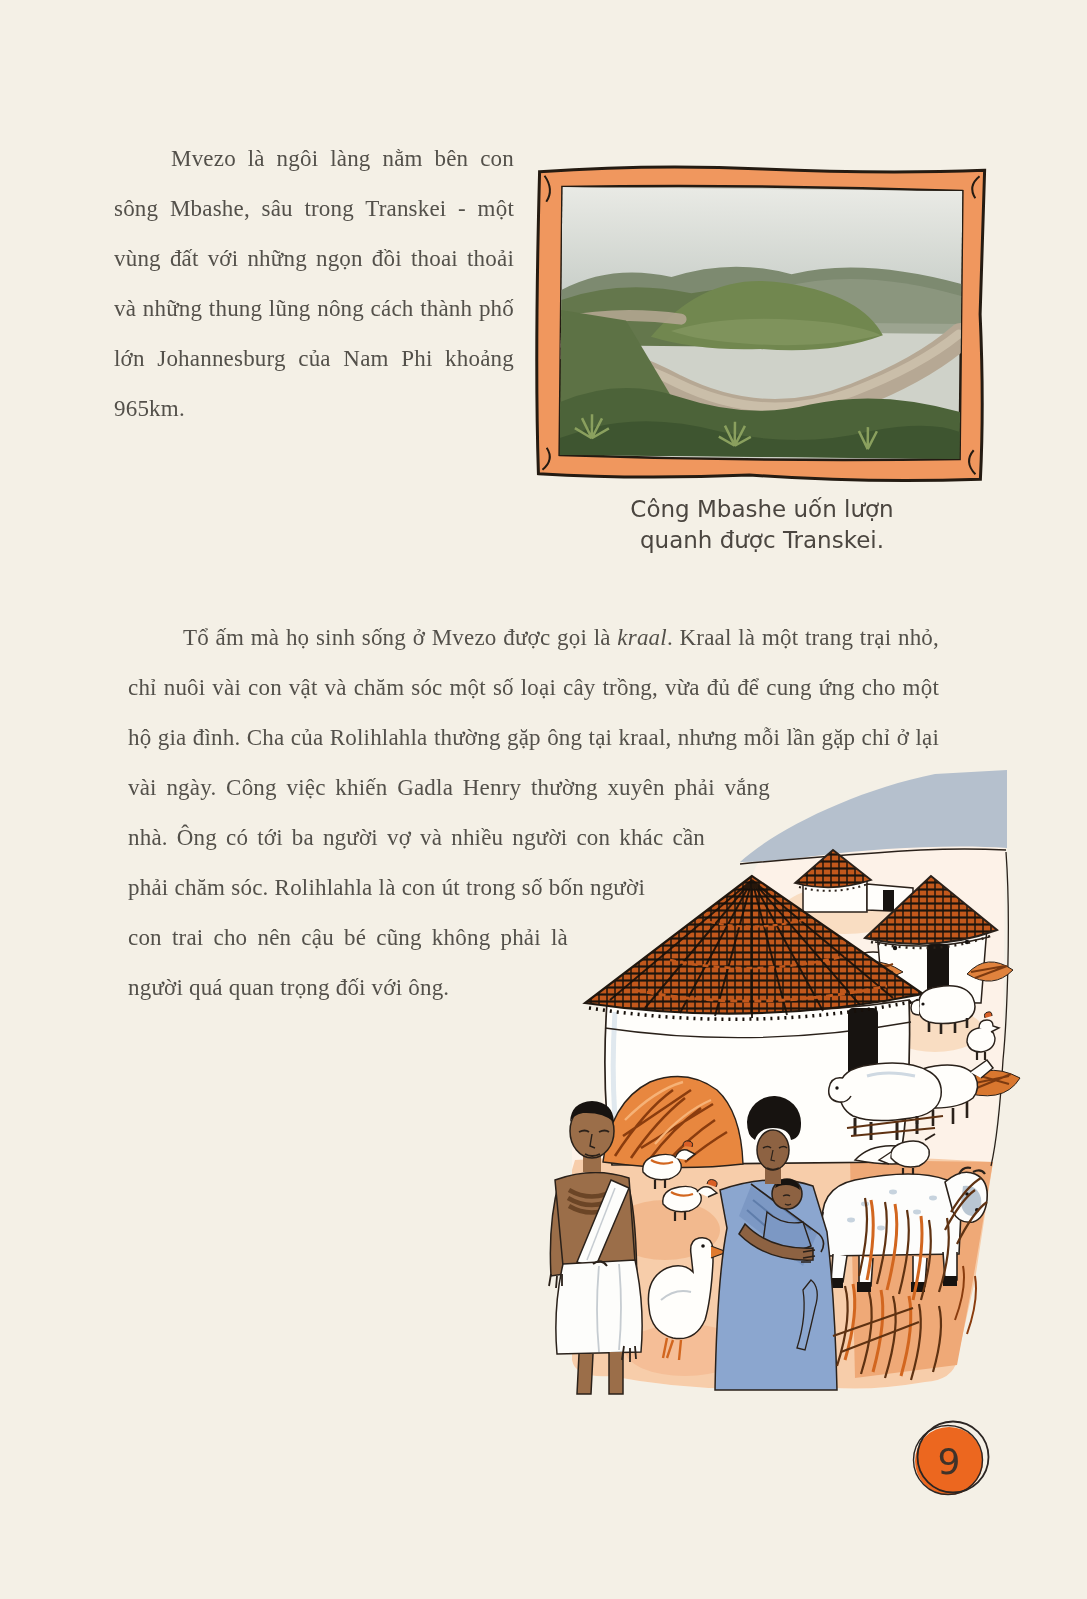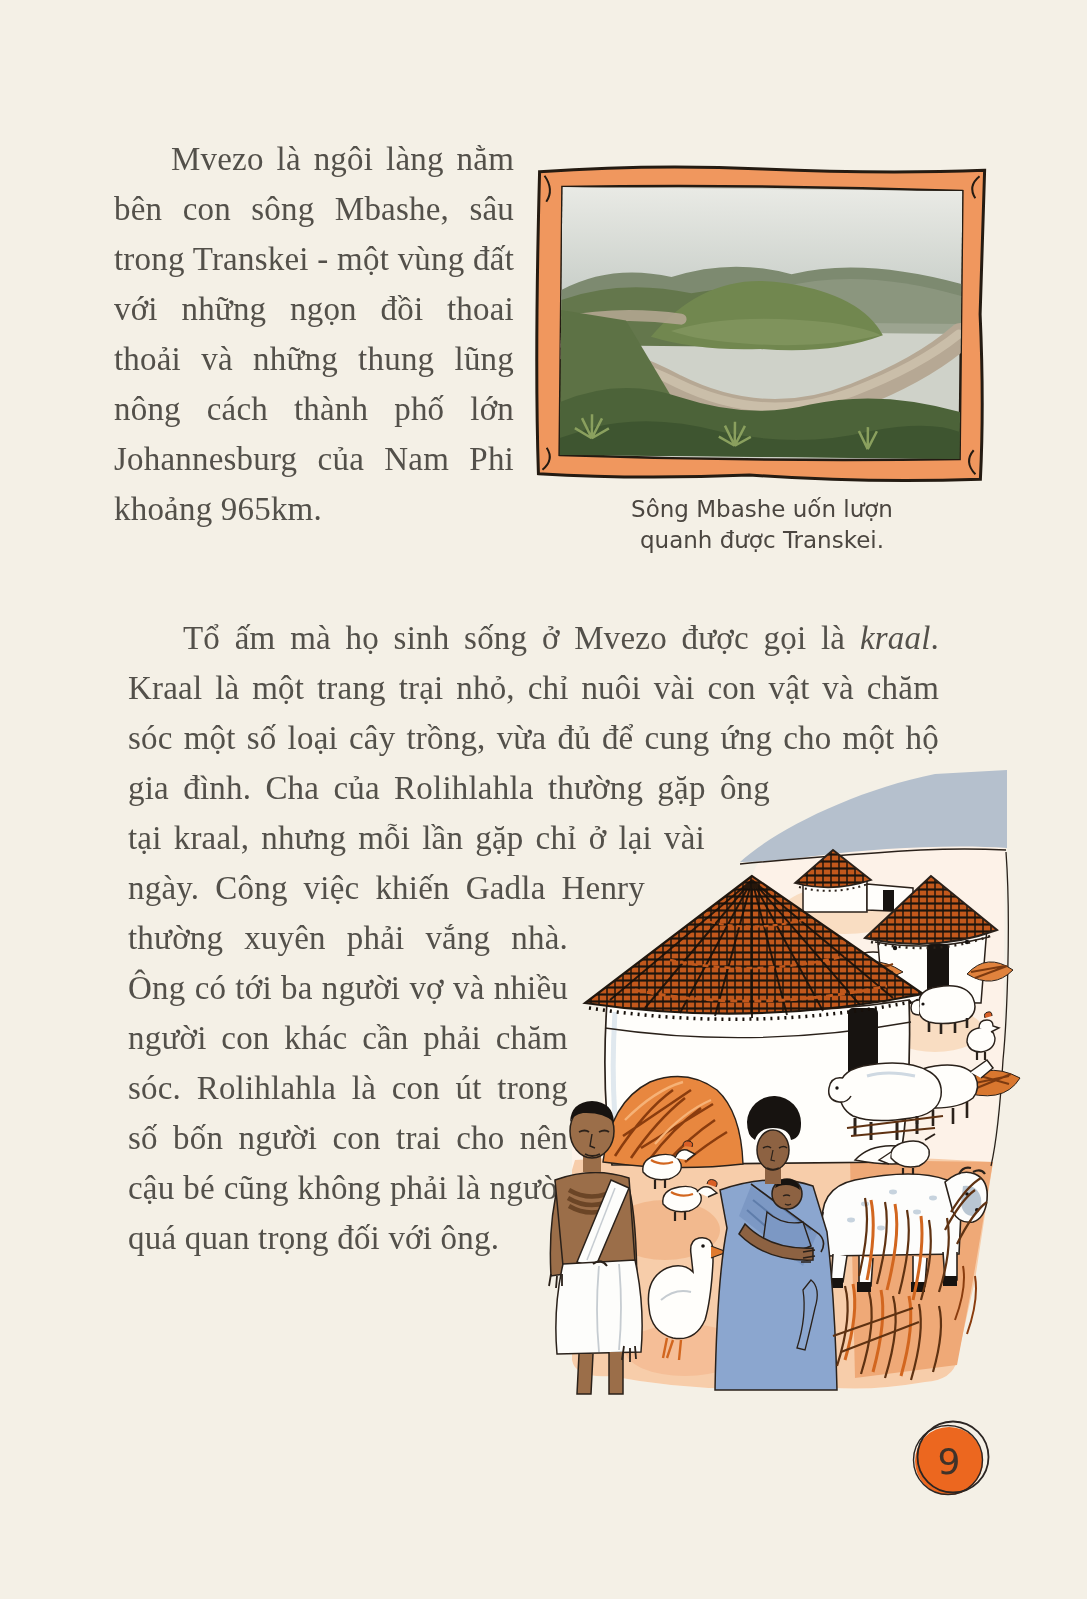--- a/index.html
+++ b/index.html
@@ -1,21 +1,21 @@
 <!DOCTYPE html>
 <html><head>
 <meta charset="utf-8">
 <style>
   html,body{margin:0;padding:0;background:#e8e4da;}
   #page{
     position:relative;width:1087px;height:1599px;margin:0 auto;
     background:#f4f0e6;overflow:hidden;
     font-family:"Liberation Serif", serif;color:#53504a;
   }
-  .para{position:absolute;text-align:justify;font-size:33px;line-height:50px;letter-spacing:.2px;margin-top:13px;}
+  .para{position:absolute;text-align:justify;font-size:23px;line-height:50px;letter-spacing:.2px;margin-top:13px;}
   #para1{left:114px;top:121px;width:400px;text-indent:57px;}
   #para2{left:128px;top:600px;width:812px;text-indent:55px;}
   .fl{float:right;clear:right;}
   .it{font-style:italic;}
   #photo-fig{position:absolute;left:531px;top:162px;width:460px;height:324px;transform:rotate(.6deg);}
   #caption{
     position:absolute;left:533px;top:494px;width:458px;text-align:center;
     font-family:"DejaVu Sans", sans-serif;font-size:23px;line-height:31px;color:#4b4640;font-weight:500;
   }
   #illus{position:absolute;left:515px;top:760px;width:520px;height:640px;}
@@ -72,21 +72,21 @@
             <path d="M62 278 l-10 -20 M62 278 l0 -24 M62 278 l10 -20 M62 278 l-17 -10 M62 278 l17 -10"></path>
             <path d="M205 284 l-10 -20 M205 284 l0 -24 M205 284 l10 -20 M205 284 l-16 -9 M205 284 l16 -9"></path>
             <path d="M338 286 l-9 -18 M338 286 l0 -22 M338 286 l9 -18"></path>
           </g>
         </g>
       </g>
     </svg>
   </div>
 
   <div id="caption">
-    <div>Sông Mbashe uốn lượn</div>
+    <div>Công Mbashe uốn lượn</div>
     <div>quanh được Transkei.</div>
   </div>
 
   <p class="para" id="para2">
     <span class="fl" style="width:1px;height:150px"></span>
     <span class="fl" style="width:170px;height:50px"></span>
     <span class="fl" style="width:235px;height:50px"></span>
     <span class="fl" style="width:295px;height:50px"></span>
     <span class="fl" style="width:372px;height:560px"></span>
     <span>Tổ ấm mà họ sinh sống ở Mvezo được gọi là </span><span class="it">kraal</span><span>. Kraal là một trang trại nhỏ, chỉ nuôi vài con vật và chăm sóc một số loại cây trồng, vừa đủ để cung ứng cho một hộ gia đình. Cha của Rolihlahla thường gặp ông tại kraal, nhưng mỗi lần gặp chỉ ở lại vài ngày. Công việc khiến Gadla Henry thường xuyên phải vắng nhà. Ông có tới ba người vợ và nhiều người con khác cần phải chăm sóc. Rolihlahla là con út trong số bốn người con trai cho nên cậu bé cũng không phải là người quá quan trọng đối với ông.</span>

